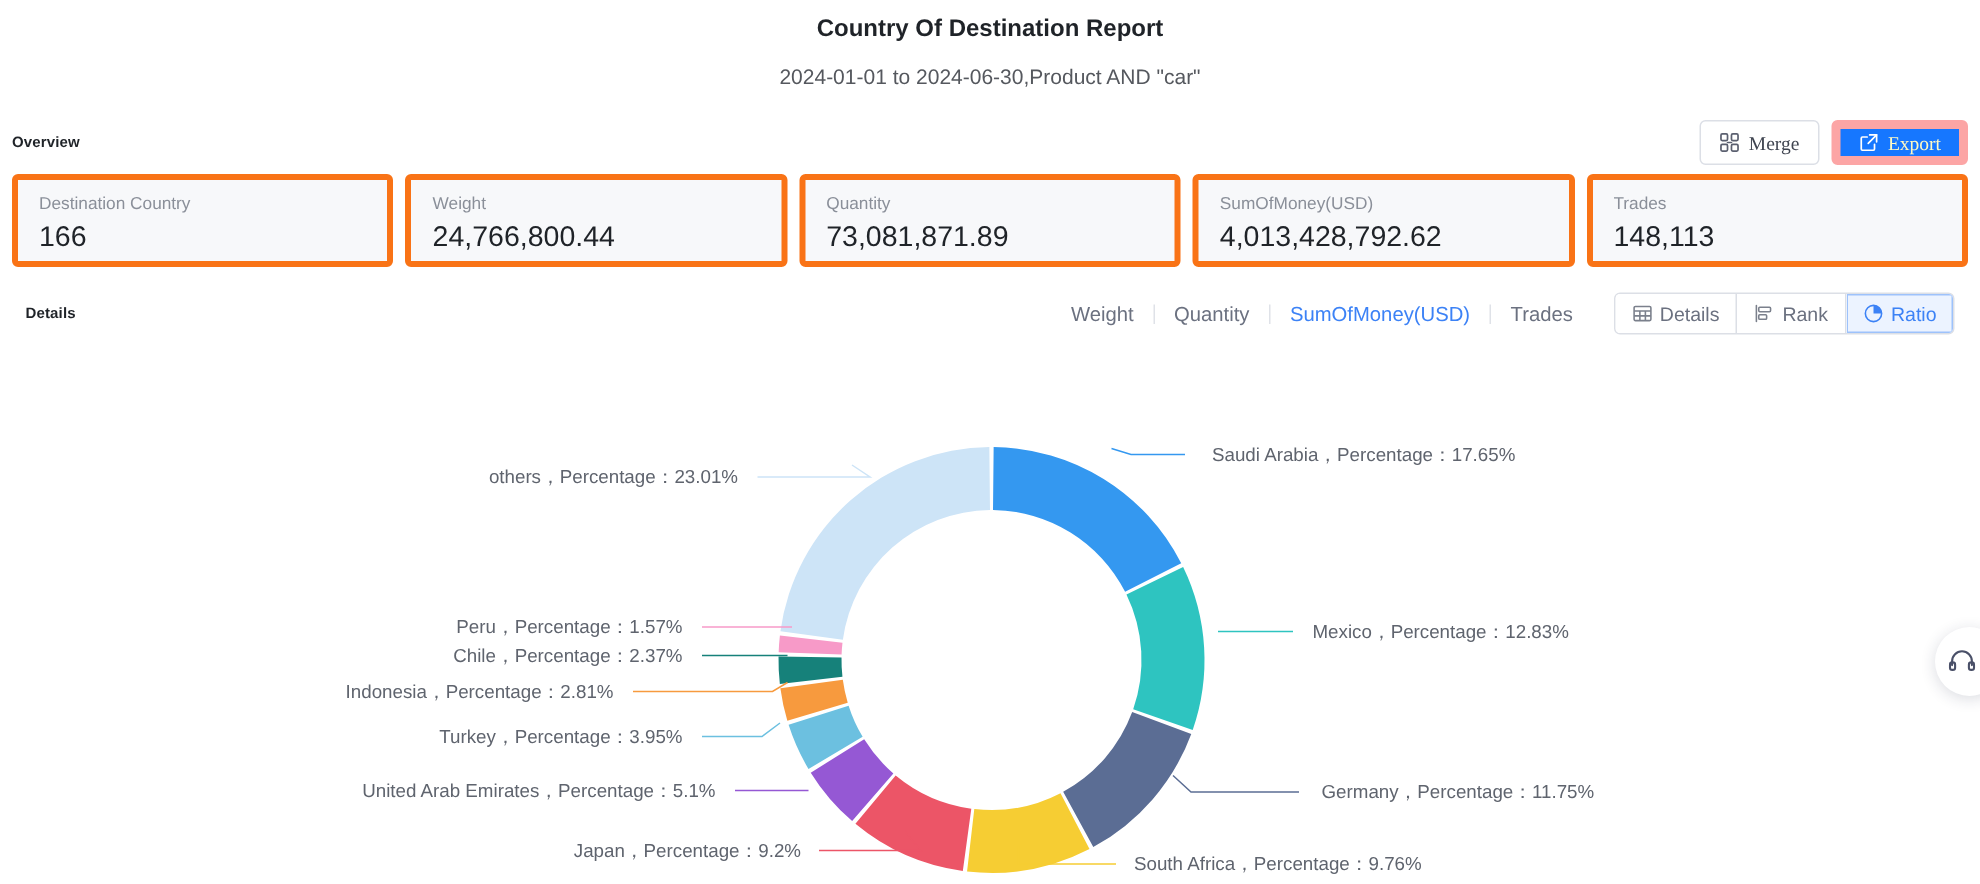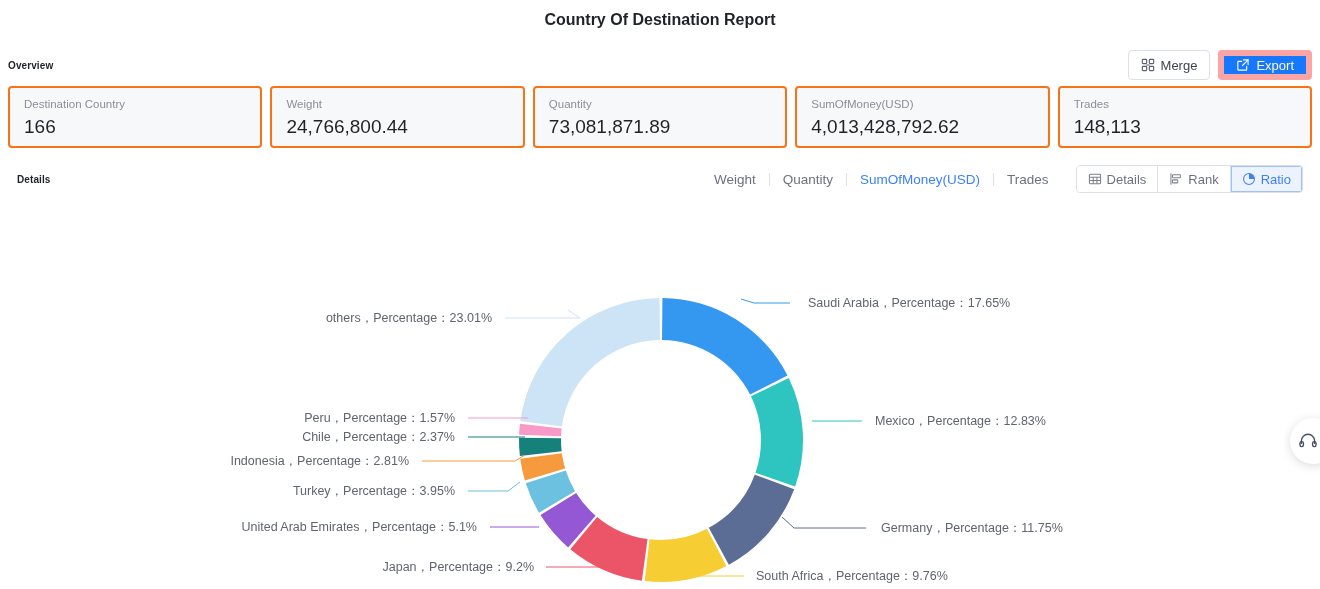--- a/index.html
+++ b/index.html
@@ -38,21 +38,21 @@
     padding: 0 8px 0 8px;
     margin-top: 18px;
     height: 34px;
   }
   .section-label {
     font-size: 10px;
     color: #1f2328;
     font-weight: 700;
     letter-spacing: .1px;
   }
-  .bar-actions { display: flex; align-items: flex-end; gap: 8px; }
+  .bar-actions { display: flex; align-items: flex-end; gap: 8px; font-family: Liberation Serif, serif; }
 
   .btn {
     display: inline-flex;
     align-items: center;
     gap: 6px;
     height: 30px;
     padding: 0 12px;
     border-radius: 4px;
     font-size: 13px;
     line-height: 1;
@@ -76,21 +76,21 @@
   
   .cards {
     display: flex;
     gap: 8px;
     padding: 0 8px;
     margin-top: 4px;
   }
   .card {
     flex: 1 1 0;
     background: #f7f8fa;
-    border: 2px solid #f97316;
+    border: 4px solid #f97316;
     border-radius: 4px;
     height: 62px;
     padding: 9px 14px 0 14px;
     min-width: 0;
   }
   .card-label {
     font-size: 11.5px;
     color: #8a8f99;
     line-height: 14px;
     white-space: nowrap;
@@ -188,20 +188,21 @@
     cursor: pointer;
   }
   .support-fab svg { width: 20px; height: 20px; margin-left: -10px; }
 </style>
 </head>
 <body>
 
 <div class="page">
 
   <div class="report-title">Country Of Destination Report</div>
+  <div class="report-subtitle">2024-01-01 to 2024-06-30,Product AND "car"</div>
 
   <div class="section-bar">
     <div class="section-label">Overview</div>
     <div class="bar-actions">
       <div class="btn btn-default">
         <span class="icn">
           <svg viewBox="0 0 16 16" fill="none" stroke="#5b6070" stroke-width="1.3">
             <rect x="1.5" y="1.5" width="5" height="5" rx="1"></rect>
             <rect x="9.5" y="1.5" width="5" height="5" rx="1"></rect>
             <rect x="1.5" y="9.5" width="5" height="5" rx="1"></rect>

